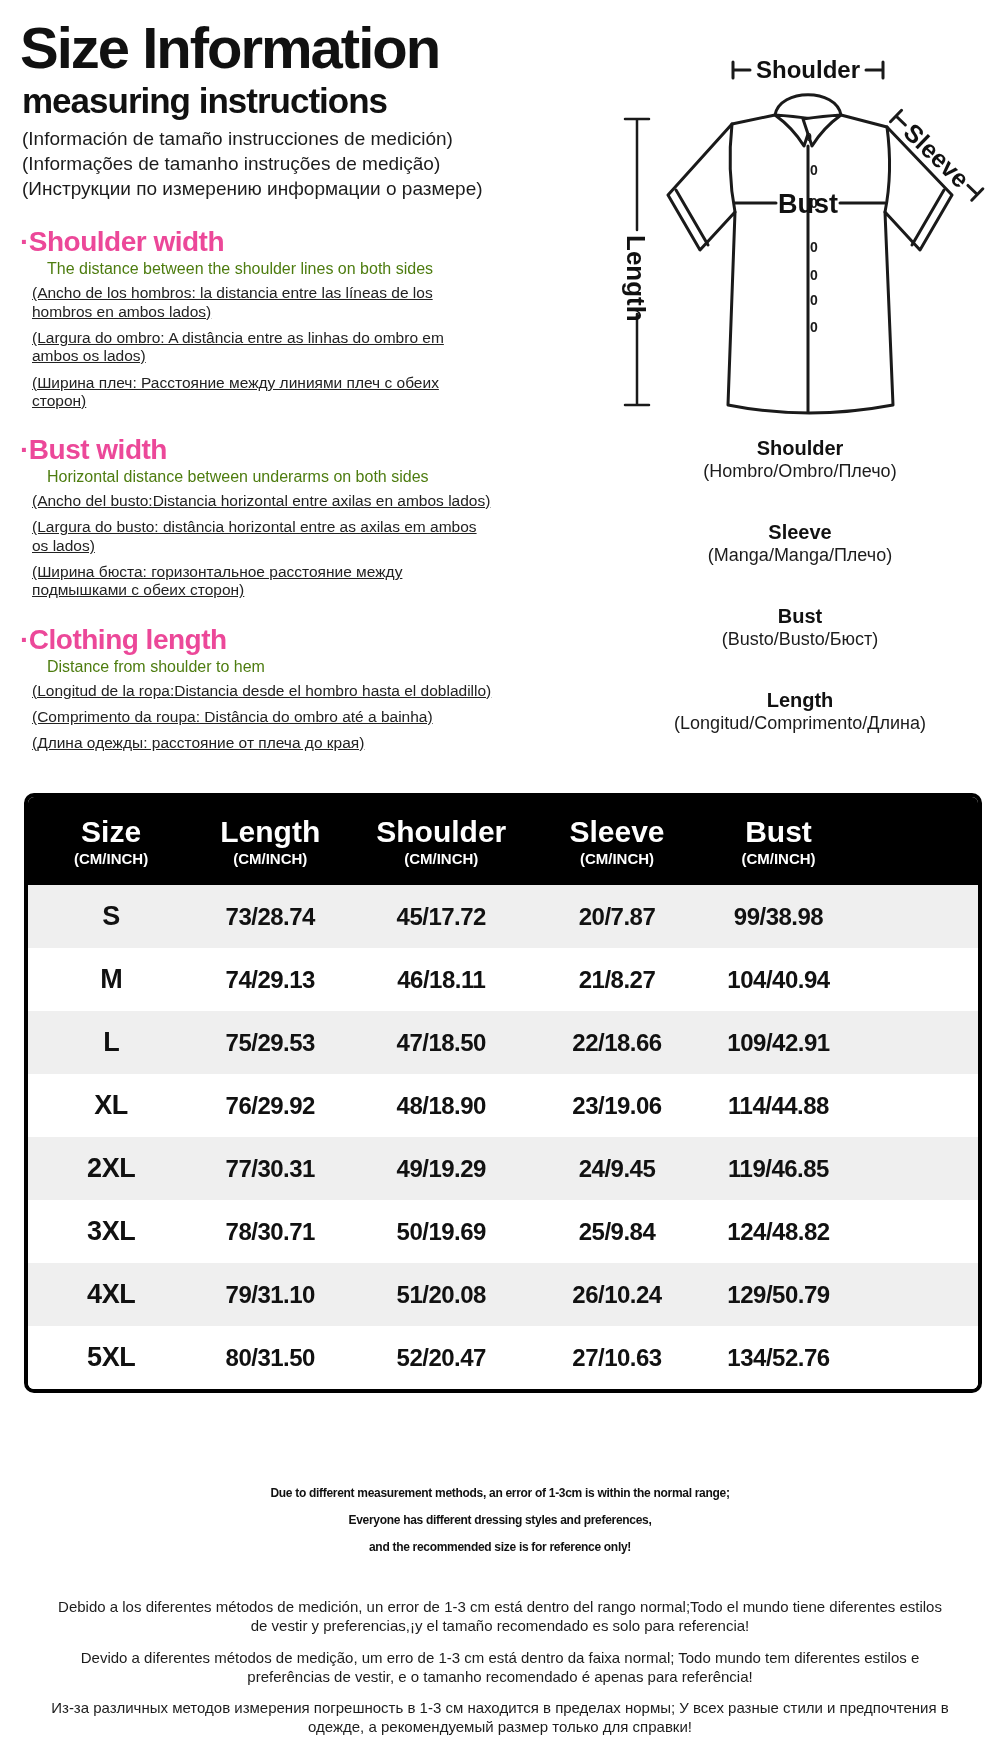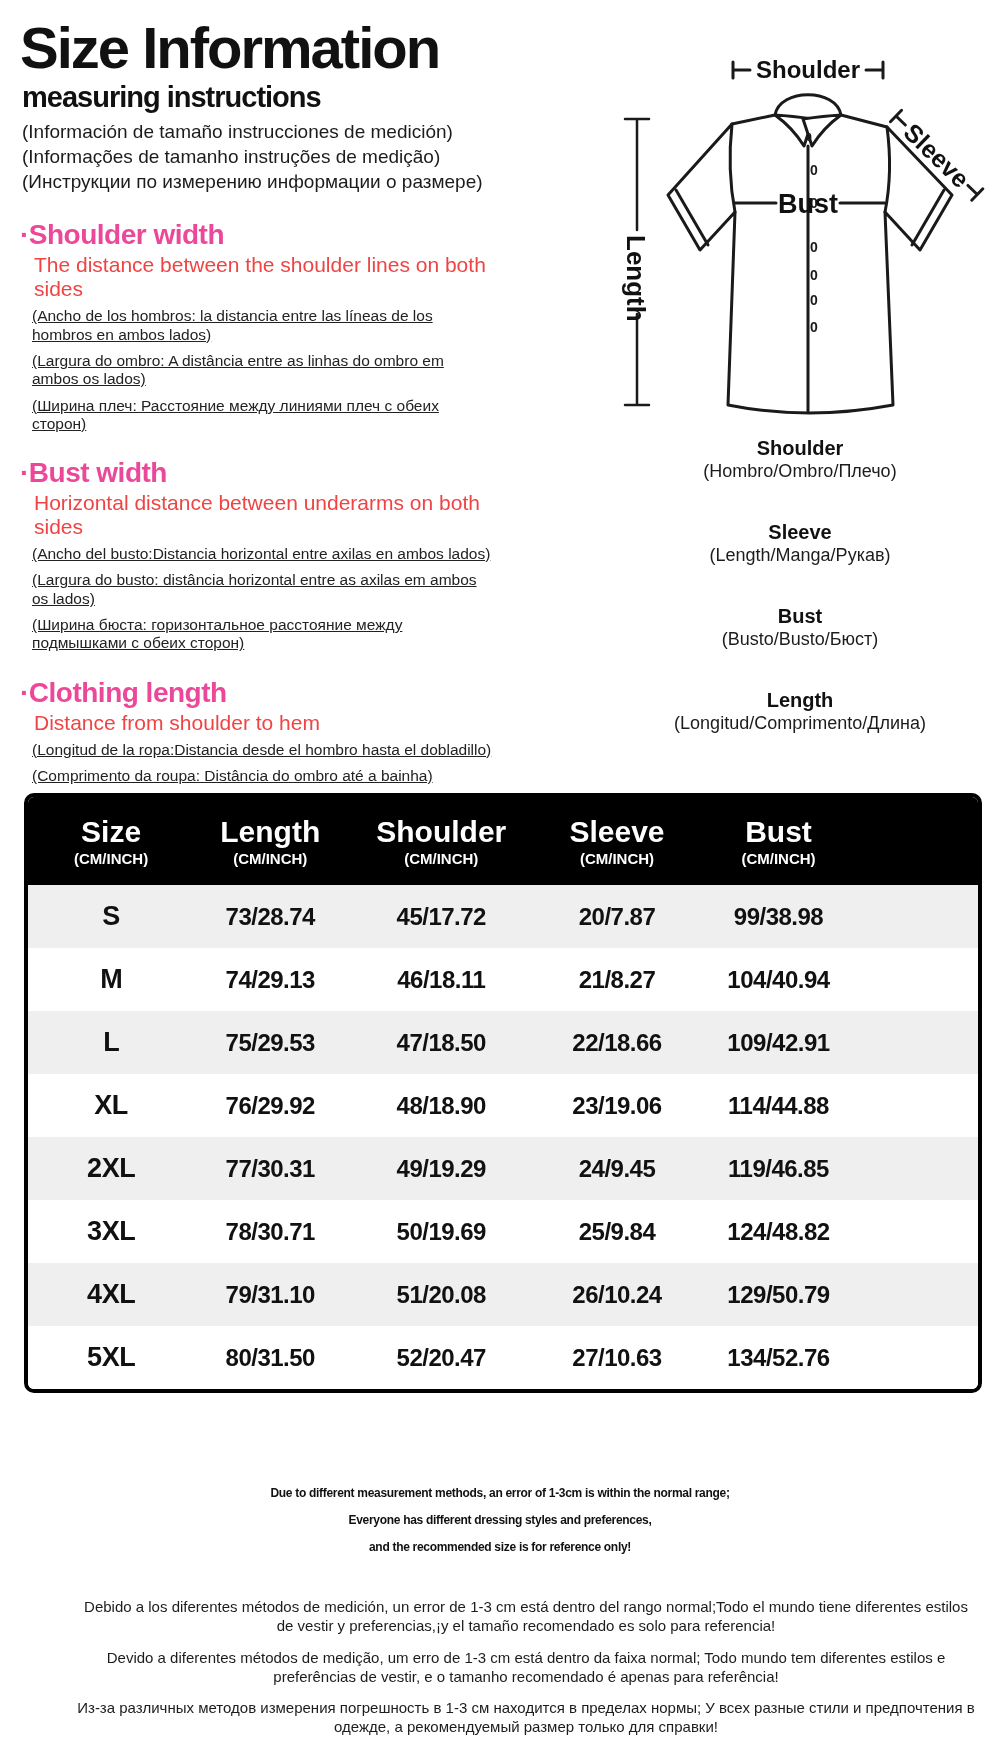--- a/index.html
+++ b/index.html
@@ -3,26 +3,26 @@
 <meta charset="utf-8">
 <style>
   html,body{margin:0;padding:0;background:#fff;}
   .page{
     position:relative;width:1000px;height:1737px;background:#ffffff;color:#0a0a0a;
     font-family:"Liberation Sans",sans-serif;overflow:hidden;
   }
   
   .left-col{position:absolute;left:20px;top:18px;width:512px;}
   .main-title{font-size:58px;font-weight:bold;letter-spacing:-2px;line-height:1.05;margin:0;color:#111;}
-  .sub-title{font-size:29px;font-weight:bold;letter-spacing:-1px;margin:2px 0 6px 2px;color:#111;}
+  .sub-title{font-size:35px;font-weight:bold;letter-spacing:-1px;margin:2px 0 6px 2px;color:#111;}
   .title-trans p{font-size:19px;line-height:1.22;margin:0 0 2px 2px;color:#1c1c1c;}
   .sections{margin-top:26px;}
   .section{margin-bottom:24px;}
   .section-heading{font-size:28px;font-weight:bold;letter-spacing:-0.5px;margin:0;color:#ec4899;}
-  .section-desc{font-size:21px;margin:2px 0 6px 14px;color:#ef4444;}
+  .section-desc{font-size:16px;margin:2px 0 6px 27px;color:#4d7c0f;}
   .section-notes p{font-size:15.5px;line-height:1.18;margin:0 0 8px 12px;max-width:462px;color:#222;text-decoration:underline;}
   
   .shirt-wrap{position:absolute;left:600px;top:52px;width:390px;height:368px;}
   .shirt-wrap svg{display:block;width:100%;height:100%;}
   
   .measure-labels{position:absolute;left:630px;top:436px;width:340px;text-align:center;}
   .measure-group{margin-bottom:37px;}
   .measure-name{font-size:20px;font-weight:bold;line-height:24px;color:#111;}
   .measure-trans{font-size:18px;line-height:23px;color:#1c1c1c;}
   
@@ -43,21 +43,21 @@
     align-items:center;background:#fff;
   }
   .t-row:nth-child(odd){background:#efefef;}
   .t-row .cell{text-align:center;font-weight:bold;font-size:24px;letter-spacing:-0.5px;color:#111;}
   .t-row .cell.size{font-size:27px;}
   
   .disc-en{
     position:absolute;left:0;top:1480px;width:1000px;text-align:center;
     font-size:12px;font-weight:bold;line-height:27px;white-space:pre-line;color:#111;letter-spacing:-0.3px;
   }
-  .disc-note{position:absolute;left:50px;width:900px;text-align:center;font-size:15px;line-height:19px;color:#1c1c1c;margin-left:26px;}
+  .disc-note{position:absolute;left:50px;width:900px;text-align:center;font-size:15px;line-height:19px;color:#1c1c1c;}
   .disc-es{top:1582px;}
   .disc-pt{top:1633px;}
   .disc-ru{top:1683px;}
 </style>
 </head>
 <body>
 
 <div class="page">
 
   <div class="left-col">
@@ -155,21 +155,21 @@
     </svg>
   </div>
 
   <div class="measure-labels">
     <div class="measure-group">
       <div class="measure-name">Shoulder</div>
       <div class="measure-trans">(Hombro/Ombro/Плечо)</div>
     </div>
     <div class="measure-group">
       <div class="measure-name">Sleeve</div>
-      <div class="measure-trans">(Length/Manga/Рукав)</div>
+      <div class="measure-trans">(Manga/Manga/Плечо)</div>
     </div>
     <div class="measure-group">
       <div class="measure-name">Bust</div>
       <div class="measure-trans">(Busto/Busto/Бюст)</div>
     </div>
     <div class="measure-group">
       <div class="measure-name">Length</div>
       <div class="measure-trans">(Longitud/Comprimento/Длина)</div>
     </div>
   </div>

